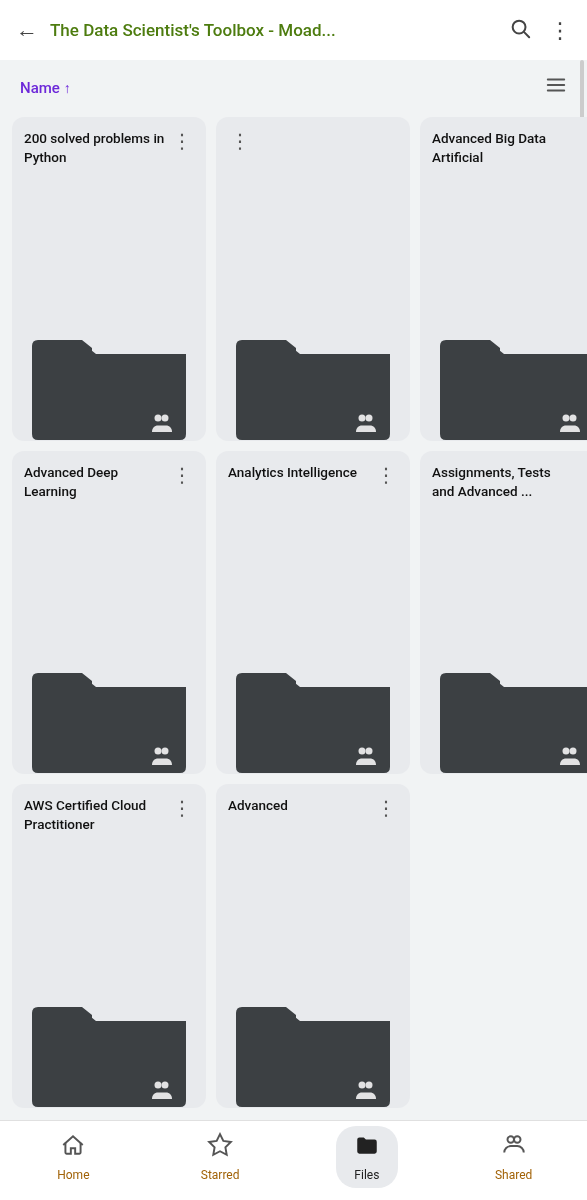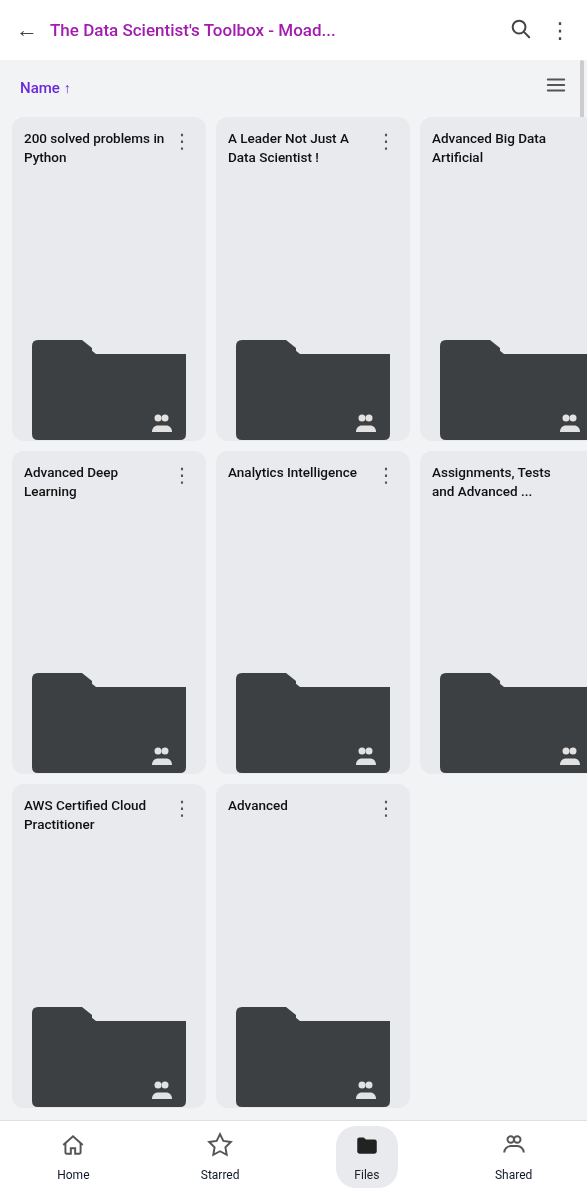--- a/index.html
+++ b/index.html
@@ -25,21 +25,21 @@
     }
     .top-bar-back {
       font-size: 22px;
       cursor: pointer;
       color: #444;
     }
     .top-bar-title {
       flex: 1;
       font-size: 17px;
       font-weight: 500;
-      color: #a21caf;
+      color: #4d7c0f;
       white-space: nowrap;
       overflow: hidden;
       text-overflow: ellipsis;
     }
     .top-bar-icons {
       display: flex;
       gap: 18px;
       align-items: center;
     }
     .top-bar-icon {
@@ -155,21 +155,21 @@
       gap: 4px;
       cursor: pointer;
       flex: 1;
     }
     .nav-item-icon {
       font-size: 26px;
       color: #555;
     }
     .nav-item-label {
       font-size: 12px;
-      color: #0f172a;
+      color: #a16207;
     }
     .nav-files-pill {
       background: #e8eaed;
       border-radius: 20px;
       padding: 6px 18px;
       display: flex;
       flex-direction: column;
       align-items: center;
       gap: 4px;
     }
@@ -251,21 +251,20 @@
               <circle cx="6" cy="4" r="3.5"></circle>
               <circle cx="13" cy="4" r="3.5"></circle>
               <path d="M0 18c0-4 2.5-6.5 6-6.5h8c3.5 0 6 2.5 6 6.5" fill="white"></path>
             </g>
           </svg>
         </div>
       </div>
     </div>
       <div class="folder-card">
       <div class="folder-card-header">
-        <span class="folder-card-title">A Leader Not Just A Data Scientist !</span>
         <span class="folder-card-menu">⋮</span>
       </div>
       <div class="folder-icon-wrap">
         <div class="folder-svg-container">
           <svg class="folder-shape" viewBox="0 0 170 115" xmlns="http://www.w3.org/2000/svg">
 
             <path d="M8 28 Q8 20 18 20 L62 20 L72 28 L162 28 Q162 28 162 28 L162 108 Q162 114 156 114 L14 114 Q8 114 8 108 Z" fill="#3c4043"></path>
 
             <path d="M8 28 L8 20 Q8 14 14 14 L58 14 L68 22 L68 28 Z" fill="#3c4043"></path>
 

